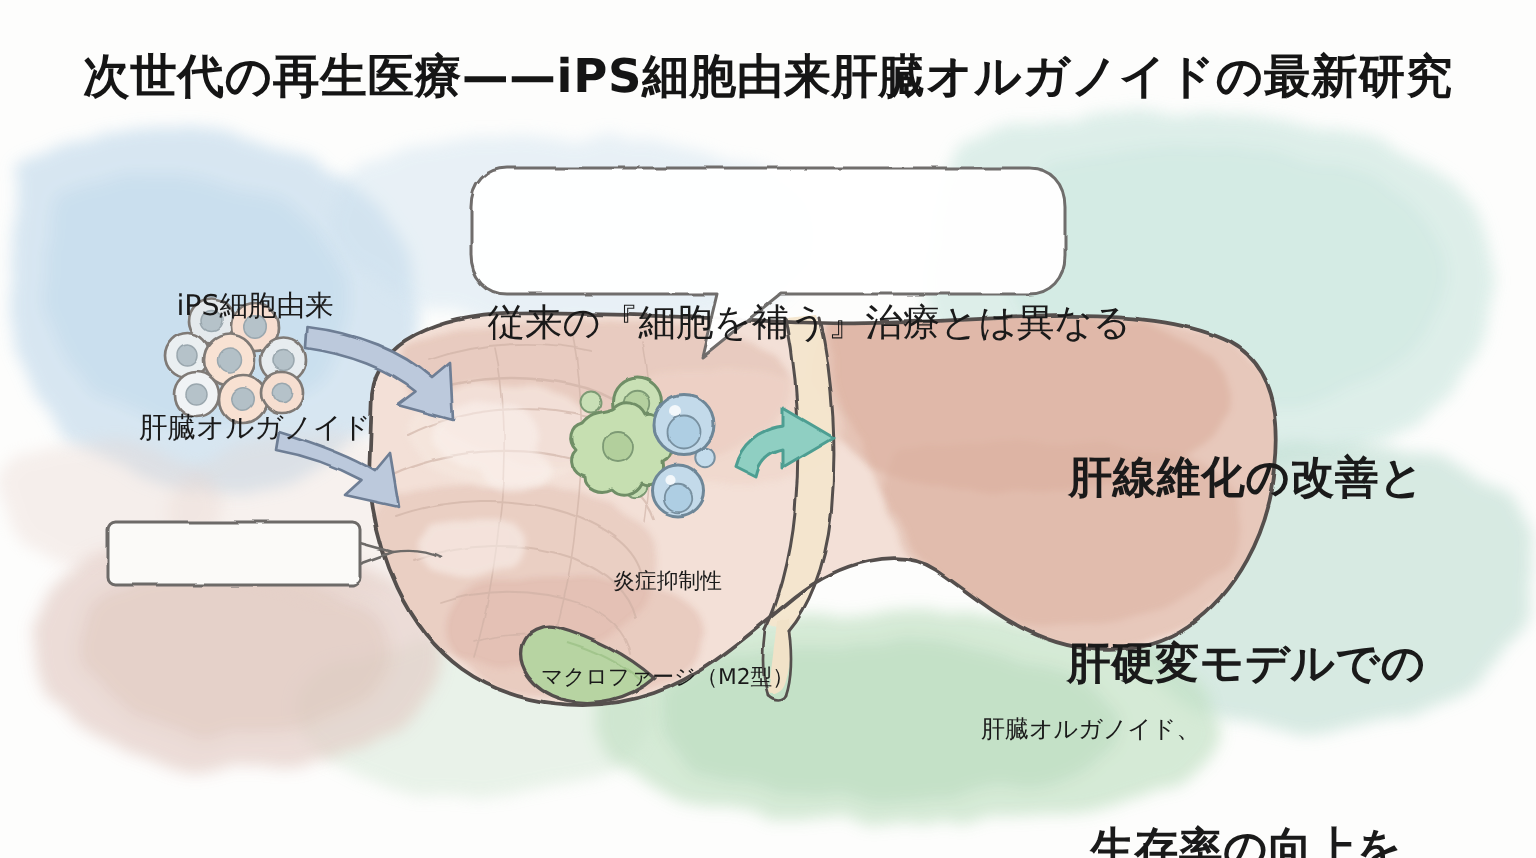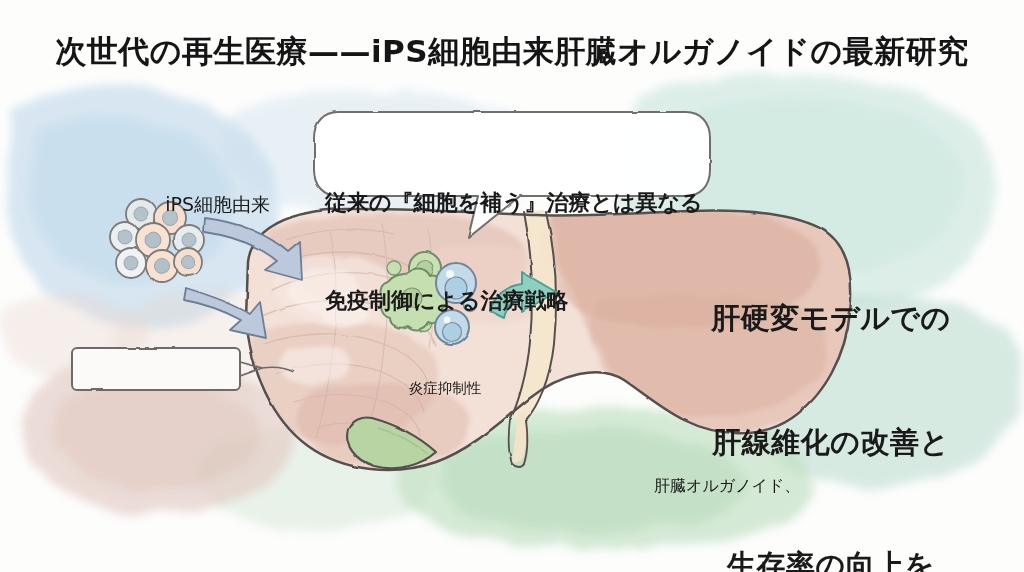--- a/index.html
+++ b/index.html
@@ -15,27 +15,27 @@
 
   
   .txt{position:absolute;color:#1a1a1a;white-space:pre;line-height:1.28;}
 
   #title{
     left:0;top:32px;width:1024px;text-align:center;
     font-size:31px;font-weight:600;letter-spacing:0.5px;color:#151515;
   }
 
   #organoid-label{
-    left:70px;top:137px;width:200px;text-align:right;
+    left:70px;top:137px;width:200px;text-align:center;
     font-size:19px;font-weight:500;line-height:1.42;
   }
 
   #bubble-text{
-    left:325px;top:122px;width:370px;text-align:left;
-    font-size:22px;font-weight:700;line-height:1.48;
+    left:325px;top:122px;width:370px;text-align:right;
+    font-size:25px;font-weight:400;line-height:1.48;
   }
 
   #cirrhosis-label{
     left:79px;top:356px;width:154px;text-align:center;
     font-size:19px;font-weight:500;
   }
 
   #macrophage-label{
     left:350px;top:336px;width:190px;text-align:center;
     font-size:14.5px;font-weight:400;line-height:1.46;
@@ -320,35 +320,36 @@
       <rect x="72" y="348" width="168" height="42" rx="5" ry="5" fill="#fbfaf8" stroke="#6d6a68" stroke-width="2"></rect>
       <path d="M240,362 L262,368 L240,376" fill="none" stroke="#6d6a68" stroke-width="1.8" stroke-linejoin="round"></path>
       <path d="M262,368 C276,366 286,368 294,372" fill="none" stroke="#6d6a68" stroke-width="1.6"></path>
     </g>
   </svg>
 
   <div class="txt" id="title">次世代の再生医療——iPS細胞由来肝臓オルガノイドの最新研究</div>
 
   <div class="txt" id="organoid-label">
     <span class="tline">iPS細胞由来</span>
+    <span class="tline">肝臓オルガノイド</span>
   </div>
 
   <div class="txt" id="bubble-text">
     <span class="tline">従来の『細胞を補う』治療とは異なる</span>
-    <span class="tline">免疫制御による治療戦略</span>
   </div>
 
 
   <div class="txt" id="macrophage-label">
     <span class="tline">炎症抑制性</span>
+    <span class="tline">マクロファージ（M2型）</span>
   </div>
 
   <div class="txt" id="headline">
+    <span class="tline">肝線維化の改善と</span>
     <span class="tline">肝硬変モデルでの</span>
-    <span class="tline">肝線維化の改善と</span>
     <span class="tline">生存率の向上を</span>
     
   </div>
 
   <div class="txt" id="footnote">
     <span class="tline">肝臓オルガノイド、</span>
     
   </div>
 
 </div>

